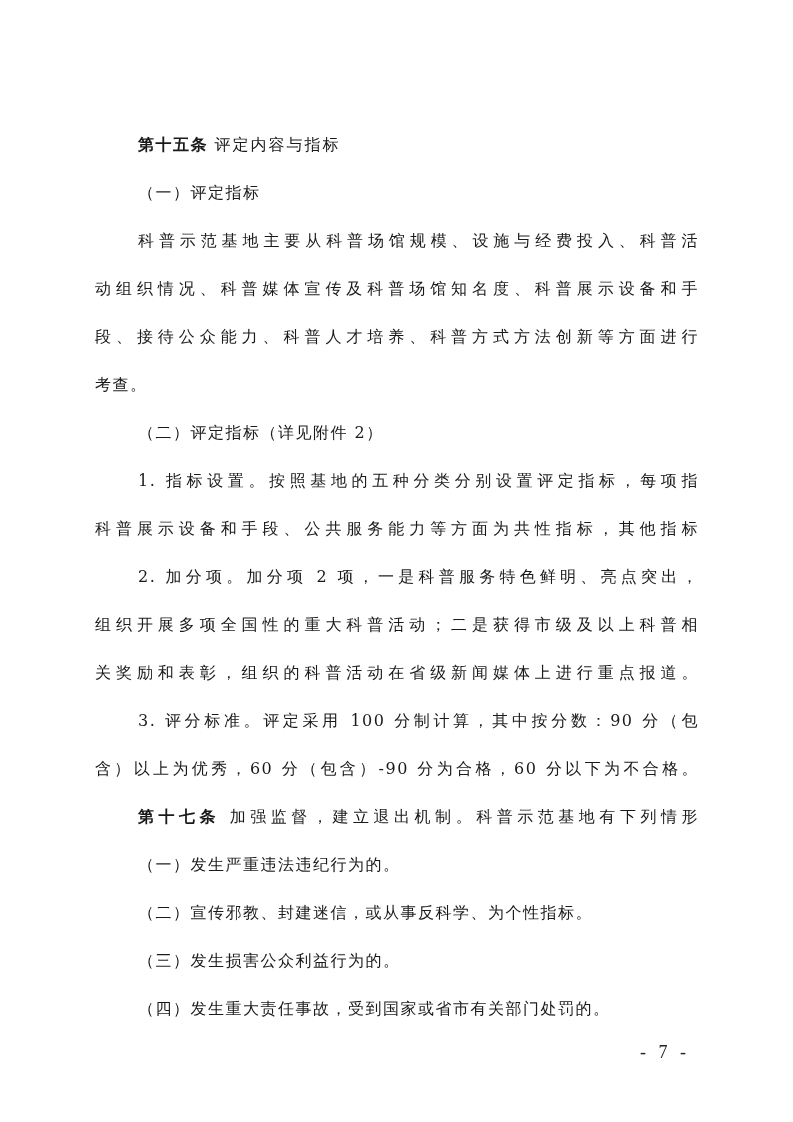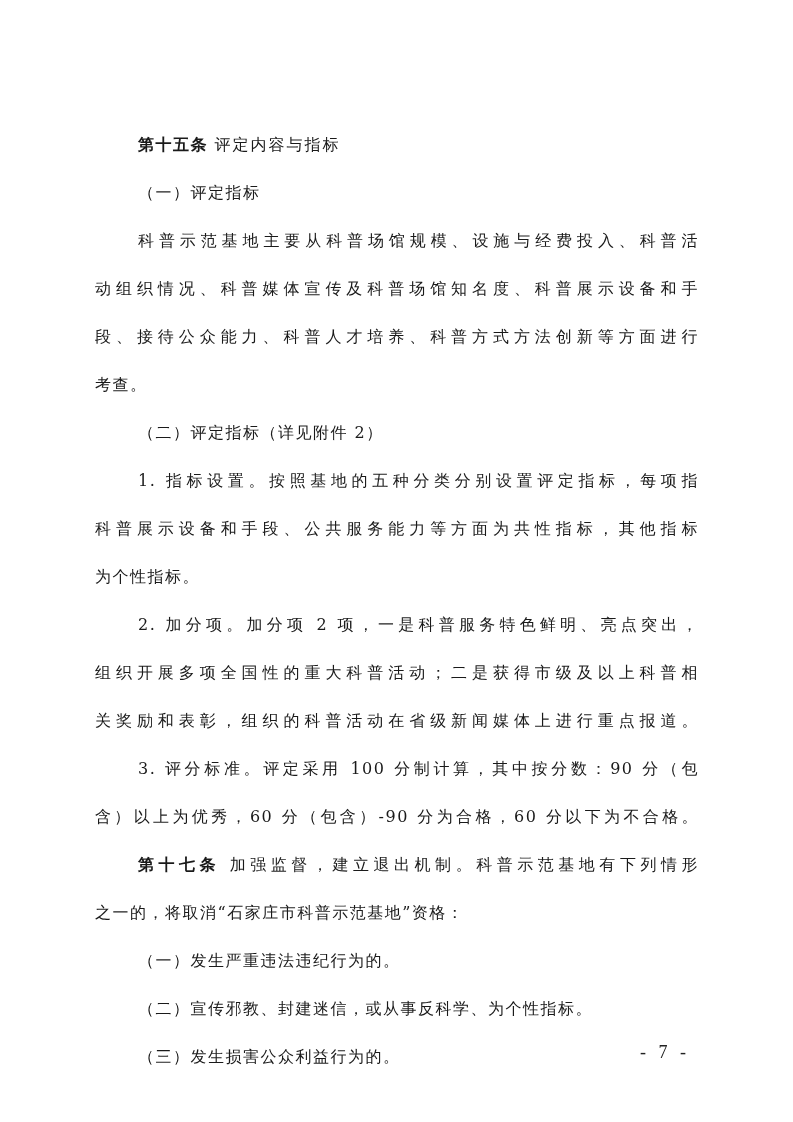--- a/index.html
+++ b/index.html
@@ -71,34 +71,33 @@
 
   <div class="line indent">科普示范基地主要从科普场馆规模、设施与经费投入、科普活</div>
   <div class="line">动组织情况、科普媒体宣传及科普场馆知名度、科普展示设备和手</div>
   <div class="line">段、接待公众能力、科普人才培养、科普方式方法创新等方面进行</div>
   <div class="line last">考查。</div>
 
   <div class="line indent last">（二）评定指标（详见附件 2）</div>
 
   <div class="line indent">1. 指标设置。按照基地的五种分类分别设置评定指标，每项指</div>
   <div class="line">科普展示设备和手段、公共服务能力等方面为共性指标，其他指标</div>
-  <div class="line last">为个性指标。</div>
 
   <div class="line indent">2. 加分项。加分项 2 项，一是科普服务特色鲜明、亮点突出，</div>
   <div class="line">组织开展多项全国性的重大科普活动；二是获得市级及以上科普相</div>
   <div class="line">关奖励和表彰，组织的科普活动在省级新闻媒体上进行重点报道。</div>
 
   <div class="line indent">3. 评分标准。评定采用 100 分制计算，其中按分数：90 分（包</div>
   <div class="line">含）以上为优秀，60 分（包含）-90 分为合格，60 分以下为不合格。</div>
 
   <div class="line indent">
     <span class="bold">第十七条</span>
     <span>加强监督，建立退出机制。科普示范基地有下列情形</span>
   </div>
-  <div class="line last">之一的，将取消“石家庄市科普示范基地”资格：</div>
 
   <div class="line indent2 last">（一）发生严重违法违纪行为的。</div>
   <div class="line indent2 last">（二）宣传邪教、封建迷信，或从事反科学、为个性指标。</div>
   <div class="line indent2 last">（三）发生损害公众利益行为的。</div>
+  <div class="line indent2 last">（四）发生重大责任事故，受到国家或省市有关部门处罚的。</div>
 
 </div>
 
 <div class="page-number">- 7 -</div>
 
 </body></html>

